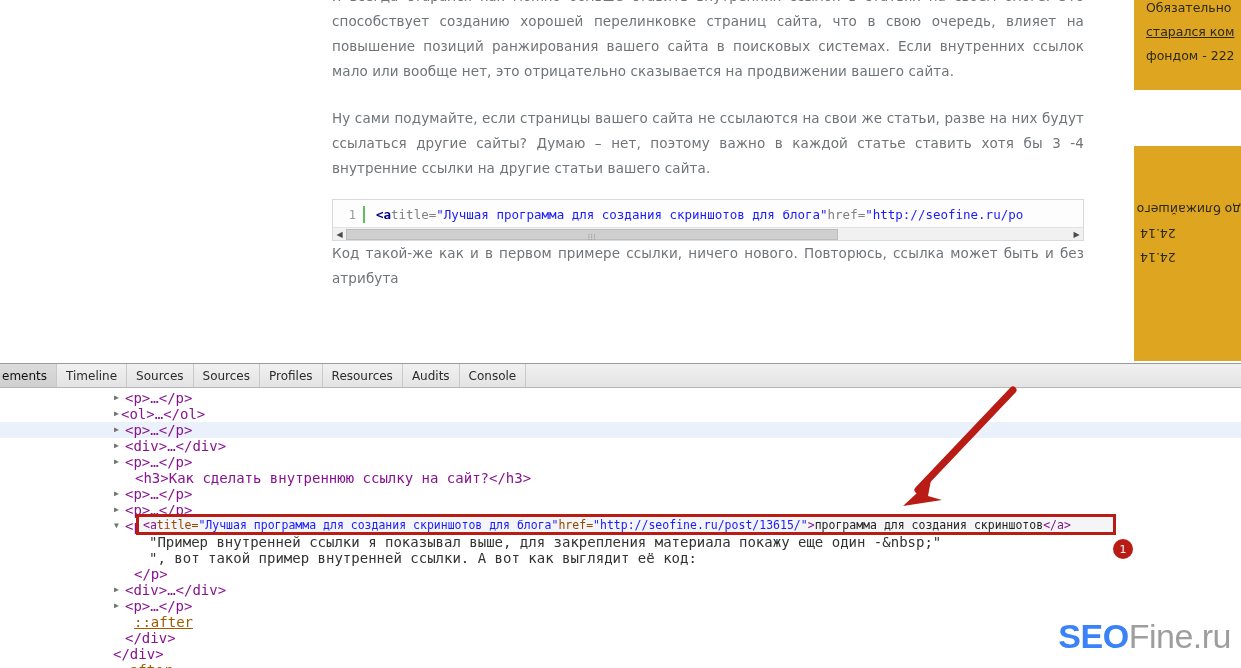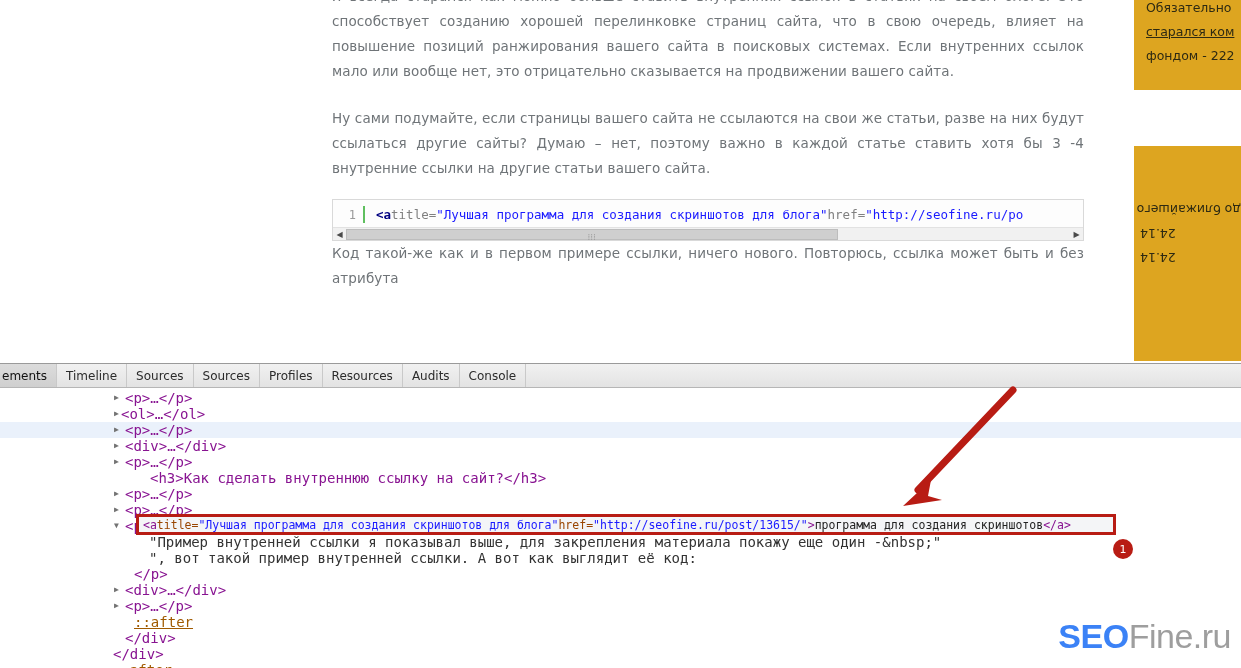--- a/index.html
+++ b/index.html
@@ -304,21 +304,21 @@
           <span class="dom-txt" style="margin-left: 4px;">&lt;div&gt;…&lt;/div&gt;</span>
         </div>
         <div class="dom-row">
           <span style="display: inline-block; width: 112px; flex: 0 0 auto;"></span>
           <span class="tri closed"></span>
           <span class="dom-txt" style="margin-left: 4px;">&lt;p&gt;…&lt;/p&gt;</span>
         </div>
         <div class="dom-row">
           <span style="display: inline-block; width: 121px; flex: 0 0 auto;"></span>
           <span class="tri none"></span>
-          <span class="dom-txt" style="margin-left: 20px;">&lt;h3&gt;Как сделать внутреннюю ссылку на сайт?&lt;/h3&gt;</span>
+          <span class="dom-txt" style="margin-left: 5px;">&lt;h3&gt;Как сделать внутреннюю ссылку на сайт?&lt;/h3&gt;</span>
         </div>
         <div class="dom-row">
           <span style="display: inline-block; width: 112px; flex: 0 0 auto;"></span>
           <span class="tri closed"></span>
           <span class="dom-txt" style="margin-left: 4px;">&lt;p&gt;…&lt;/p&gt;</span>
         </div>
         <div class="dom-row">
           <span style="display: inline-block; width: 112px; flex: 0 0 auto;"></span>
           <span class="tri closed"></span>
           <span class="dom-txt" style="margin-left: 4px;">&lt;p&gt;…&lt;/p&gt;</span>

